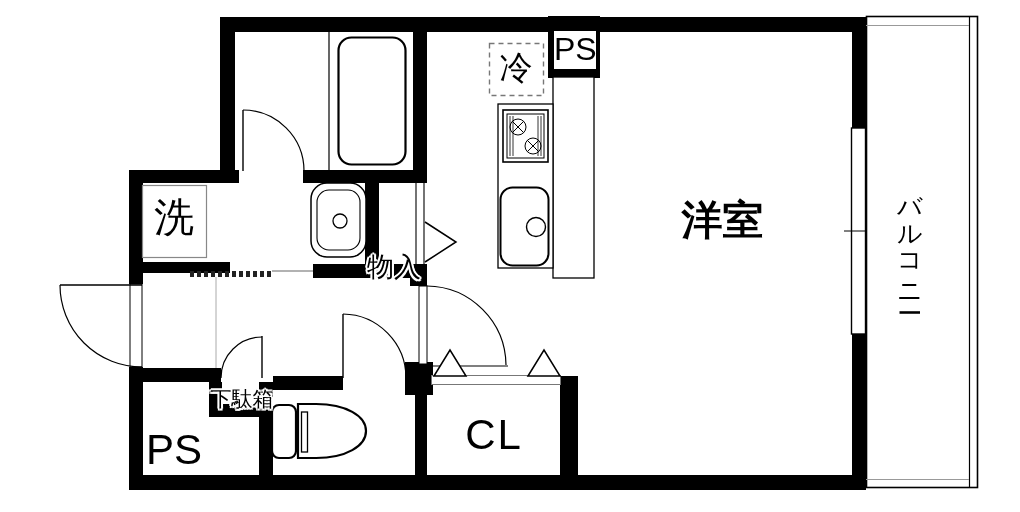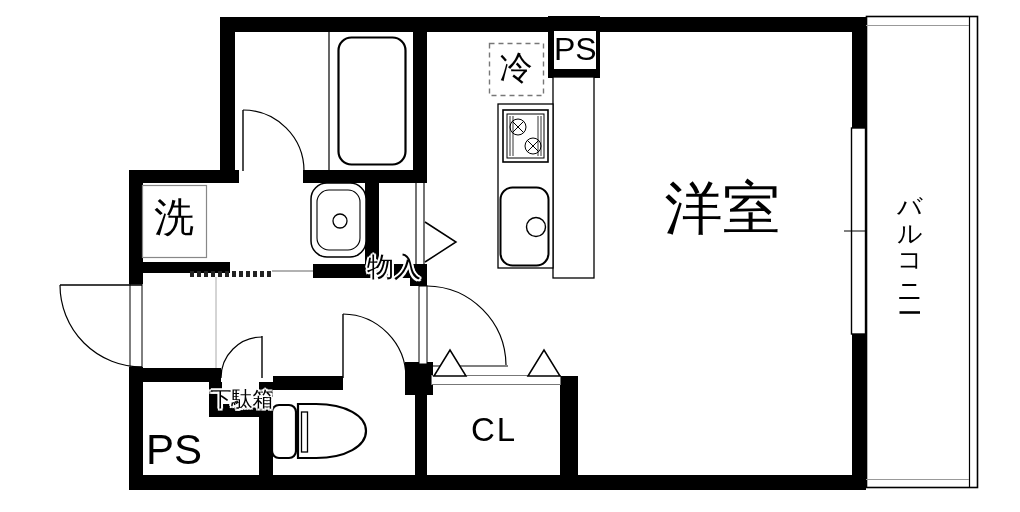--- a/index.html
+++ b/index.html
@@ -109,20 +109,20 @@
       <rect x="272" y="405" width="24" height="53" rx="7" stroke-width="2.2"></rect>
       <path d="M 298 404 L 316 404 C 346 404 366 416 366 431 C 366 446 346 458 316 458 L 298 458 Z" stroke-width="2.2"></path>
       <rect x="301.5" y="412" width="6" height="40" stroke-width="1.3"></rect>
     </g>
   </svg>
 
   <div class="lbl center" style="left:142px;top:196px;width:64px;font-size:40px;">洗</div>
   <div class="lbl halo center" style="left:359px;top:209px;width:70px;font-size:27px;margin-top:44px;">物入</div>
   <div class="lbl center" style="left:489px;top:51px;width:54px;font-size:33px;">冷</div>
   <div class="lbl center" style="left:554px;top:33px;width:42px;font-size:32px;">PS</div>
-  <div class="lbl center" style="left:630px;top:176px;width:185px;font-size:58px;line-height:1.12;white-space:normal;">
+  <div class="lbl center" style="left:630px;top:198px;width:185px;font-size:41px;line-height:1.12;white-space:normal;font-weight:bold;">
     <span style="display:block;">洋室</span>
   </div>
   <div class="lbl vert" style="left:897px;top:178px;height:150px;font-size:25px;">バルコニー</div>
   <div class="lbl halo center" style="left:209px;top:388px;width:66px;font-size:21px;">下駄箱</div>
   <div class="lbl center" style="left:134px;top:428px;width:80px;font-size:42px;">PS</div>
-  <div class="lbl center" style="left:454px;top:413px;width:80px;font-size:33px;letter-spacing:2px;">CL</div>
+  <div class="lbl center" style="left:454px;top:413px;width:80px;font-size:42px;letter-spacing:2px;">CL</div>
 </div>
 
 </body></html>

